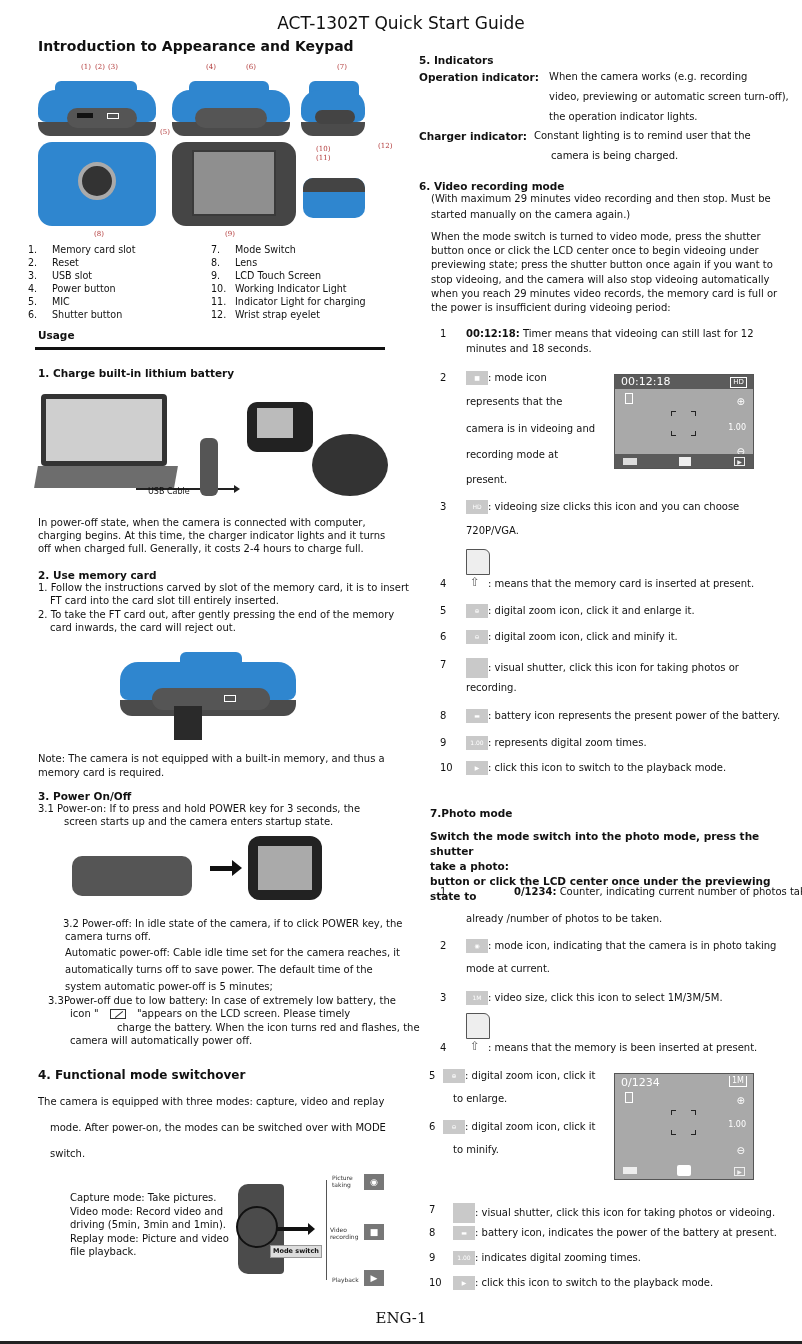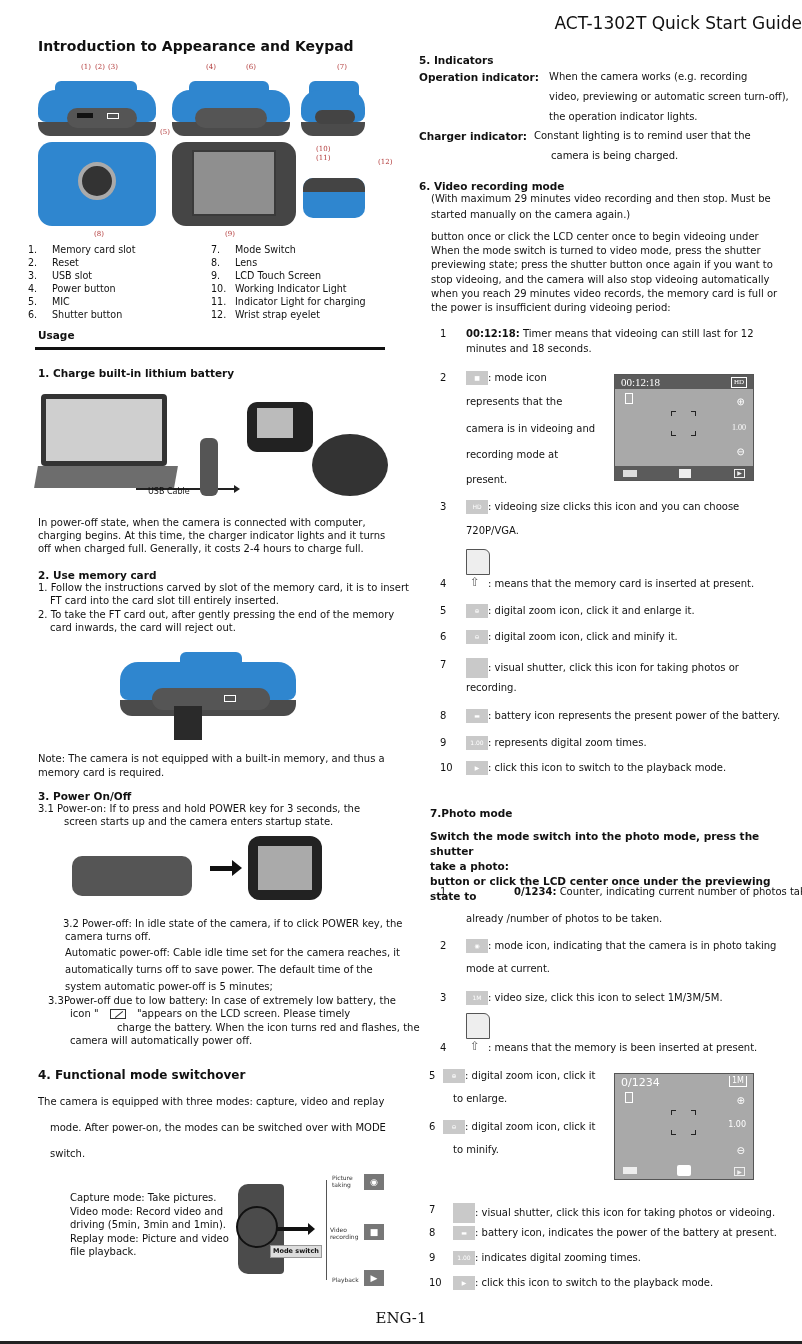--- a/index.html
+++ b/index.html
@@ -1,19 +1,19 @@
 <!DOCTYPE html>
 <html><head>
 <meta charset="utf-8">
 <style>
   * { box-sizing: border-box; margin: 0; padding: 0; }
   html, body { width: 802px; height: 1344px; background: #fff; overflow: hidden; }
   body { position: relative; font-family: "DejaVu Sans", sans-serif; color: #111; font-size: 10px; line-height: 1.35; }
   .abs { position: absolute; }
-  .doc-title { left: 0; width: 802px; top: 12px; text-align: right; font-size: 17px; font-family: "DejaVu Sans", sans-serif; }
+  .doc-title { left: 0; width: 802px; top: 12px; text-align: center; font-size: 17px; font-family: "DejaVu Sans", sans-serif; }
   .h1 { font-size: 14px; font-weight: bold; }
   .h2 { font-size: 10.5px; font-weight: bold; }
   .h3 { font-size: 12px; font-weight: bold; }
   .t { font-size: 10px; }
   
   .parts { font-size: 9.6px; line-height: 13px; }
   .parts .row { display: flex; }
   .parts .n { width: 24px; }
   .cam-blue { position: absolute; background: #2f86cf; border-radius: 18px 18px 8px 8px; }
   .cam-dark { position: absolute; background: #4b4b4b; border-radius: 0 0 12px 12px; }
@@ -69,21 +69,21 @@
 
   <span class="callout" style="left:46px; top:5px;">(1)</span>
   <span class="callout" style="left:60px; top:5px;">(2)</span>
   <span class="callout" style="left:73px; top:5px;">(3)</span>
   <span class="callout" style="left:171px; top:5px;">(4)</span>
   <span class="callout" style="left:211px; top:5px;">(6)</span>
   <span class="callout" style="left:302px; top:5px;">(7)</span>
   <span class="callout" style="left:125px; top:70px;">(5)</span>
   <span class="callout" style="left:281px; top:87px;">(10)</span>
   <span class="callout" style="left:281px; top:96px;">(11)</span>
-  <span class="callout" style="left:305px; top:100px;padding-left:38px;">(12)</span>
+  <span class="callout" style="left:305px; top:84px;padding-left:38px;">(12)</span>
   <span class="callout" style="left:59px; top:172px;">(8)</span>
   <span class="callout" style="left:190px; top:172px;">(9)</span>
 </div>
 
 <div class="abs parts" style="left:28px; top:243px; width:180px;">
   <div class="row">
       <span class="n">1.</span>
       <span>Memory card slot</span>
     </div>
   <div class="row">
@@ -229,22 +229,22 @@
 <div class="abs t" style="left:549px; top:110px;">the operation indicator lights.</div>
 <div class="abs h2" style="left:419px; top:129px;">Charger indicator:</div>
 <div class="abs t" style="left:534px; top:129px;">Constant lighting is to remind user that the</div>
 <div class="abs t" style="left:551px; top:149px;">camera is being charged.</div>
 
 <div class="abs h2" style="left:419px; top:179px;">6. Video recording mode</div>
 <div class="abs t" style="left:431px; top:192px;">(With maximum 29 minutes video recording and then stop. Must be</div>
 <div class="abs t" style="left:431px; top:208px;">started manually on the camera again.)</div>
 
 <div class="abs t" style="left:431px; top:230px; line-height:14.2px;">
+  <div>When the mode switch is turned to video mode, press the shutter</div>
   <div>button once or click the LCD center once to begin videoing under</div>
-  <div>When the mode switch is turned to video mode, press the shutter</div>
   <div>previewing state; press the shutter button once again if you want to</div>
   <div>stop videoing, and the camera will also stop videoing automatically</div>
   <div>when you reach 29 minutes video records, the memory card is full or</div>
   <div>the power is insufficient during videoing period:</div>
 </div>
 
 <div class="list-item" style="left:440px; top:327px; width:360px;">
   <span class="num">1</span>
   <span style="position:absolute; left:26px; white-space:nowrap;"><b>00:12:18:</b><span> Timer means that videoing can still last for 12</span></span>
   <span style="position:absolute; left:26px; top:15px; white-space:nowrap;">minutes and 18 seconds.</span>
@@ -252,21 +252,21 @@
 
 <div class="list-item" style="left:440px; top:371px; width:170px;">
   <span class="num">2</span>
   <span style="position:absolute; left:26px; white-space:nowrap;"><span class="icon-chip">■</span><span>: mode icon</span></span>
   <span style="position:absolute; left:26px; top:24px; white-space:nowrap;">represents that the</span>
   <span style="position:absolute; left:26px; top:51px; white-space:nowrap;">camera is in videoing and</span>
   <span style="position:absolute; left:26px; top:77px; white-space:nowrap;">recording mode at</span>
   <span style="position:absolute; left:26px; top:102px; white-space:nowrap;">present.</span>
 </div>
 
-<div class="screen" style="left:614px; top:374px; width:140px; height:107px;font-family:Liberation Serif, serif;">
+<div class="screen" style="left:614px; top:374px; width:140px; height:95px;">
   <div class="bar-top">00:12:18</div>
   <div class="lbl" style="right:6px; top:2px; border:1px solid #fff; padding:0 2px; font-size:7px; line-height:9px;">HD</div>
   <div class="abs" style="left:10px; top:18px; width:8px; height:11px; border:1px solid #fff;"></div>
   <div class="lbl" style="right:8px; top:20px; font-size:10px;">⊕</div>
   <div class="lbl" style="right:7px; top:48px;">1.00</div>
   <div class="lbl" style="right:8px; top:70px; font-size:10px;">⊖</div>
   <div class="bracket" style="left:56px; top:36px; border-width:1px 0 0 1px;"></div>
   <div class="bracket" style="left:76px; top:36px; border-width:1px 1px 0 0;"></div>
   <div class="bracket" style="left:56px; top:56px; border-width:0 0 1px 1px;"></div>
   <div class="bracket" style="left:76px; top:56px; border-width:0 1px 1px 0;"></div>

